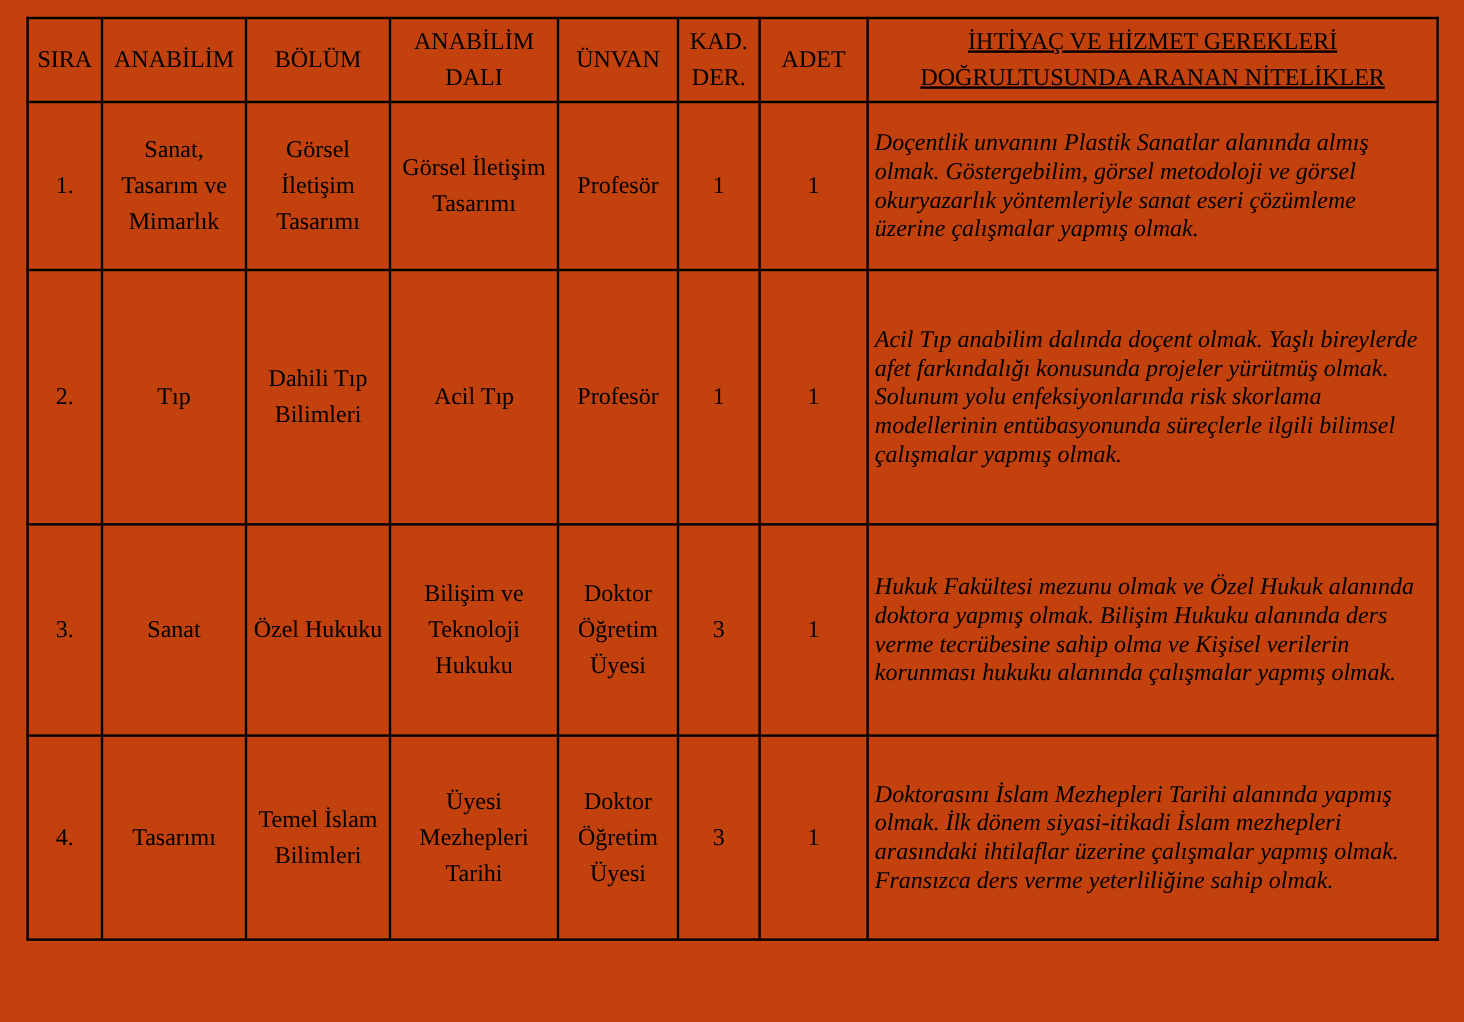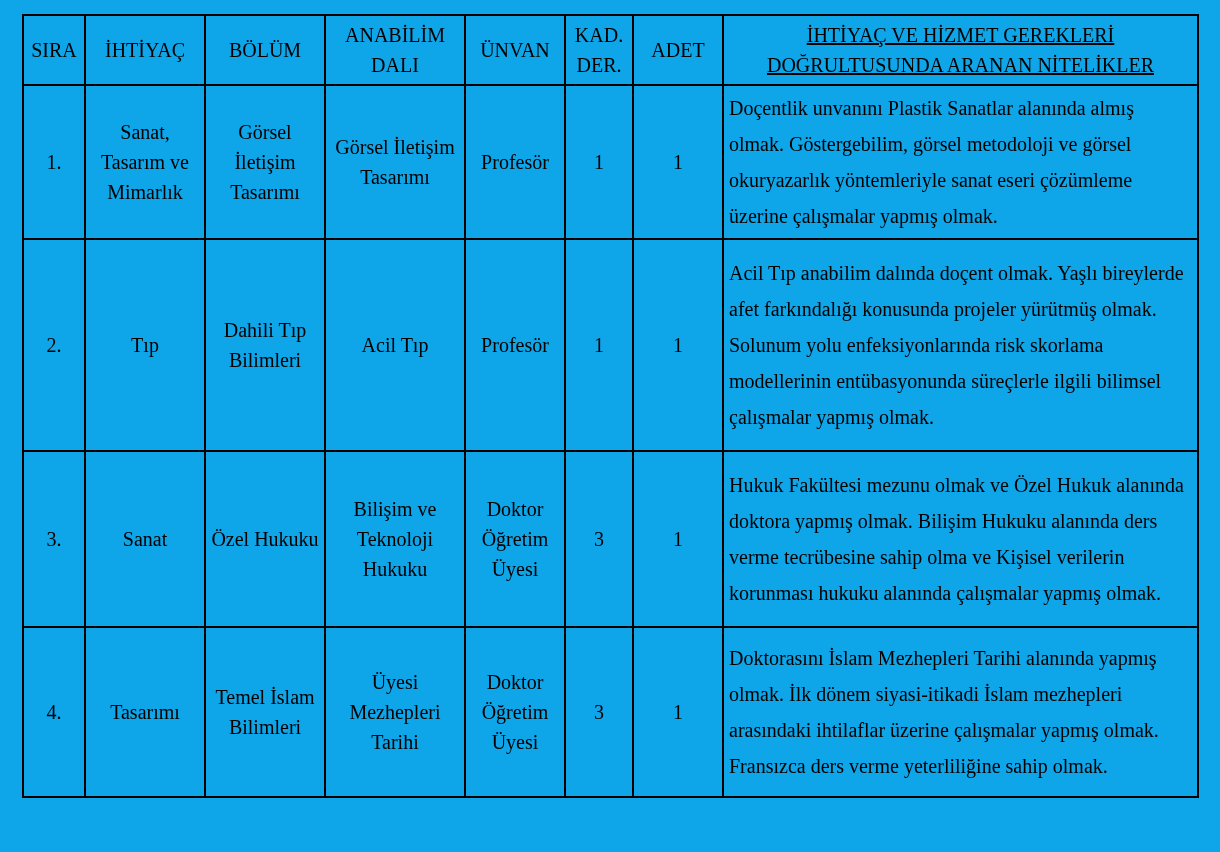--- a/index.html
+++ b/index.html
@@ -7,21 +7,21 @@
     padding: 0;
     background: #ffffff;
     color: #000000;
     font-family: "Liberation Serif", "DejaVu Serif", serif;
   }
   .page {
     width: 1220px;
     height: 852px;
     box-sizing: border-box;
     padding: 14px 23px 0 22px;
-    background: #0ea5e9;
+    background: #c2410c;
   }
   table.positions {
     border-collapse: collapse;
     table-layout: fixed;
     width: 1175px;
   }
   table.positions th,
   table.positions td {
     border: 2px solid #000000;
     font-size: 20px;
@@ -34,23 +34,24 @@
     text-align: center;
     line-height: 30px;
     height: 60px;
   }
   td.center {
     text-align: center;
     line-height: 30px;
   }
   td.left {
     text-align: left;
-    line-height: 36px;
+    line-height: 24px;
     padding-left: 7px;
     padding-right: 6px;
+    font-style: italic;
   }
   tr.r1 { height: 140px; }
   tr.r2 { height: 212px; }
   tr.r3 { height: 176px; }
   tr.r4 { height: 170px; }
   .hdr-line { display: block; text-decoration: underline; }
   .footer-number {
     width: 1175px;
     text-align: right;
     padding: 12px 88px 0 0;
@@ -72,21 +73,21 @@
       <col style="width:120px">
       <col style="width:140px">
       <col style="width:100px">
       <col style="width:68px">
       <col style="width:90px">
       <col style="width:475px">
     </colgroup>
     <thead>
       <tr>
         <th>SIRA</th>
-        <th>İHTİYAÇ</th>
+        <th>ANABİLİM</th>
         <th>BÖLÜM</th>
         <th>ANABİLİM DALI</th>
         <th>ÜNVAN</th>
         <th>KAD. DER.</th>
         <th>ADET</th>
         <th>
           <span class="hdr-line">İHTİYAÇ VE HİZMET GEREKLERİ</span>
           <span class="hdr-line">DOĞRULTUSUNDA ARANAN NİTELİKLER</span>
         </th>
       </tr>

